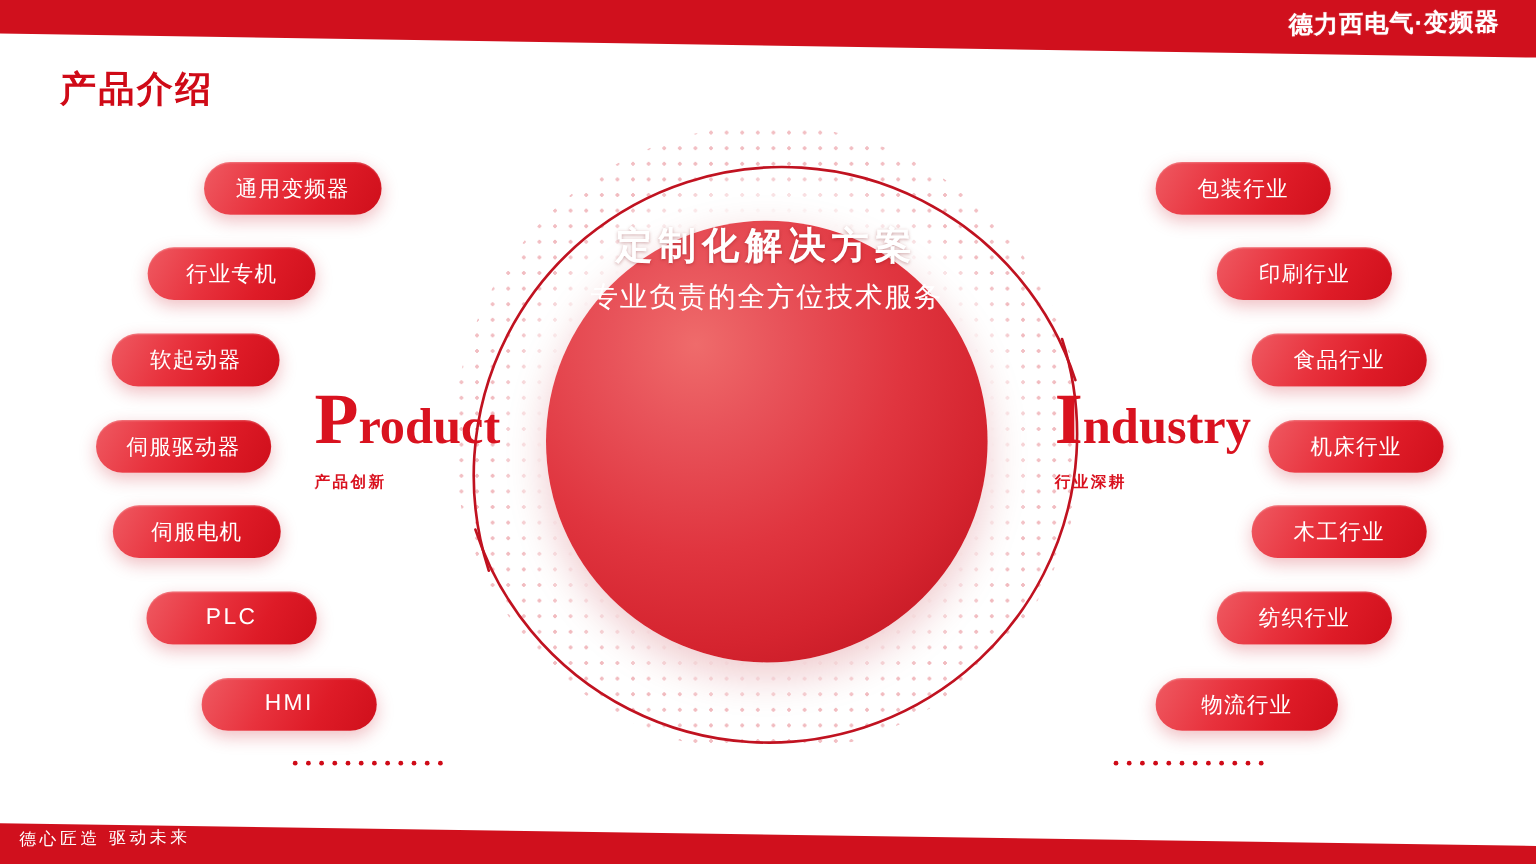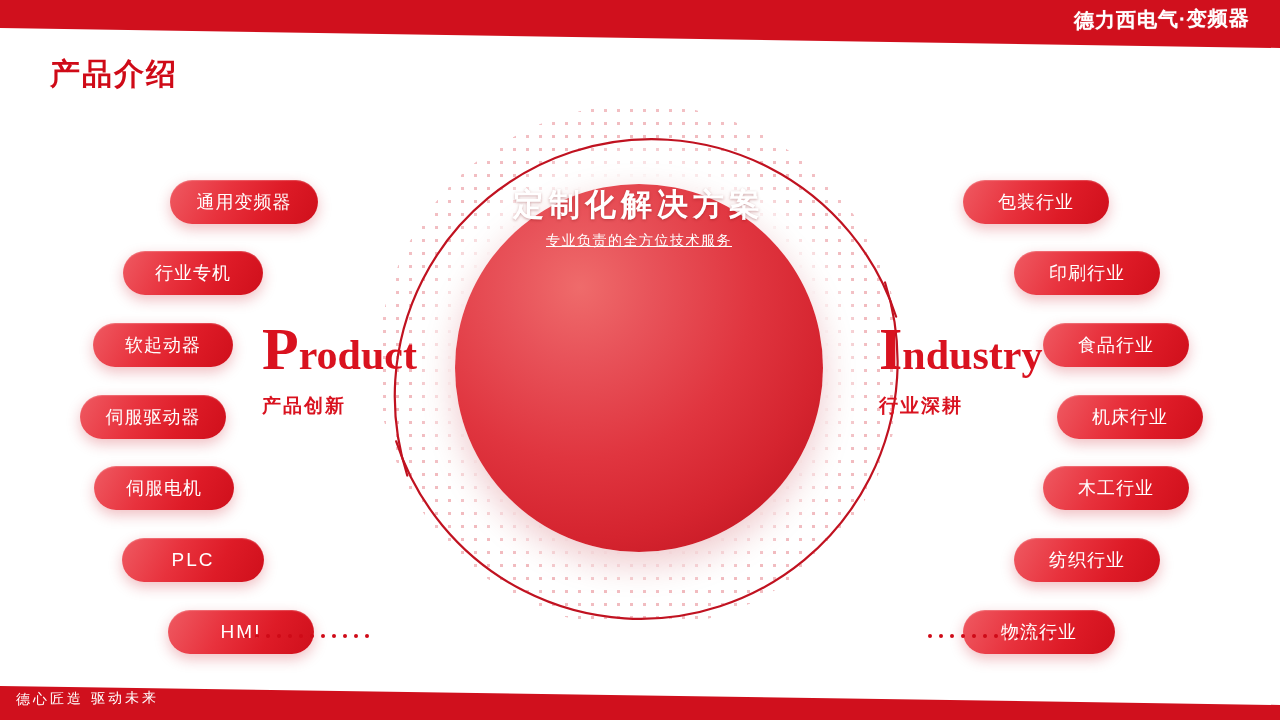--- a/index.html
+++ b/index.html
@@ -112,24 +112,23 @@
   .core-title {
     color:#ffffff;
     font-size:31px;
     font-weight:bold;
     letter-spacing:5px;
     text-shadow:0 1px 3px rgba(120,0,10,.35);
     font-family:"DejaVu Sans","Liberation Sans",sans-serif;
   }
   .core-sub {
     color:#ffffff;
-    font-size:14px;
+    font-size:23px;
     letter-spacing:1.5px;
     font-family:"DejaVu Sans","Liberation Sans",sans-serif;
-    text-decoration:underline;
   }
 
   
   .side-heading {
     position:absolute;
     z-index:14;
     text-align:left;
   }
   .side-heading.left  { left:262px; top:318px; width:190px; }
   .side-heading.right { left:879px; top:318px; width:190px; }
@@ -138,21 +137,21 @@
     font-size:42px;
     font-weight:bold;
     line-height:1.05;
     font-family:"Liberation Serif","DejaVu Serif",serif;
     white-space:nowrap;
   }
   .side-en .cap { font-size:60px; }
   .side-cn {
     margin-top:12px;
     color:#d9121f;
-    font-size:19px;
+    font-size:13px;
     font-weight:bold;
     letter-spacing:2px;
     font-family:"DejaVu Sans","Liberation Sans",sans-serif;
   }
 
   
   .pill {
     position:absolute;
     z-index:16;
     height:44px;
@@ -160,21 +159,20 @@
     display:flex;
     align-items:center;
     justify-content:center;
     color:#ffffff;
     font-size:18px;
     letter-spacing:1px;
     white-space:nowrap;
     background:linear-gradient(118deg,#ef5a62 0%,#e8323d 38%,#de1b27 68%,#cf0f1b 100%);
     box-shadow:0 5px 14px rgba(200,20,35,0.28), inset 0 1px 1px rgba(255,255,255,0.22);
     font-family:"DejaVu Sans","Liberation Sans",sans-serif;
-    margin-top:45px;
   }
   .pill.lat { font-family:"Liberation Sans","DejaVu Sans",sans-serif; font-size:19px; letter-spacing:2px; }
 
   
   .dot-row {
     position:absolute;
     z-index:16;
     display:flex;
     gap:7px;
     align-items:center;

